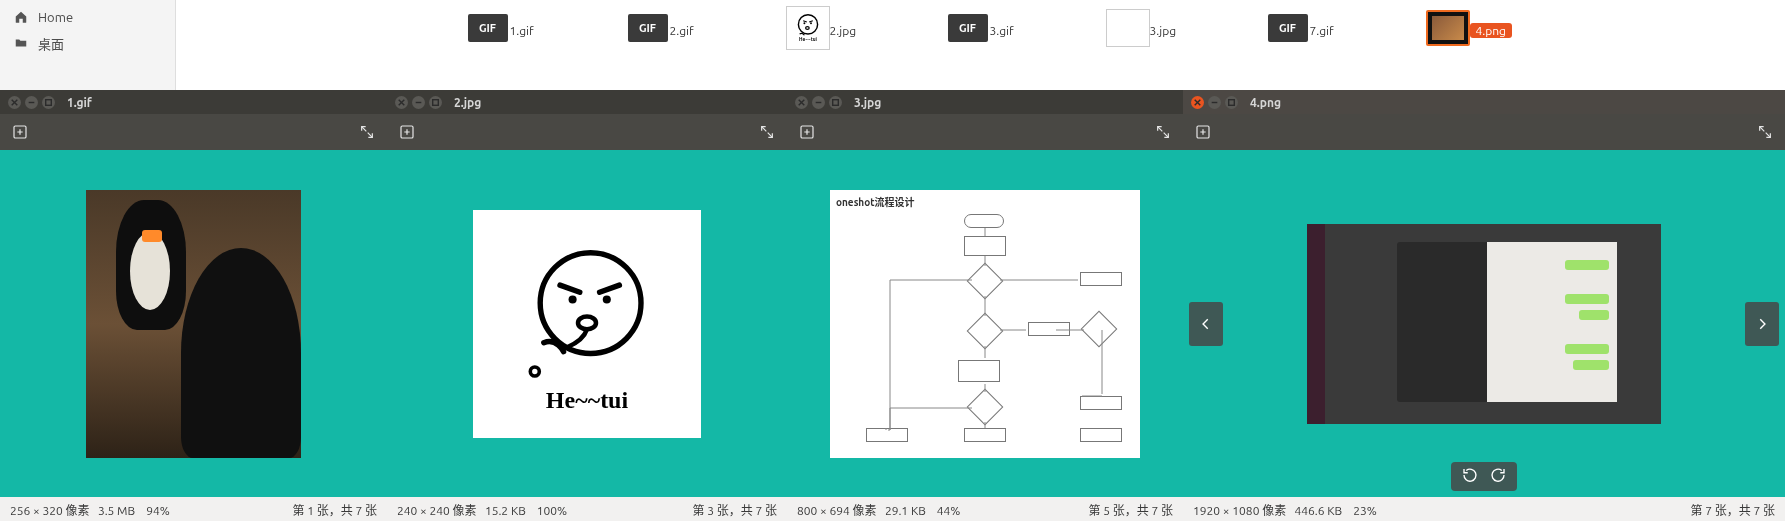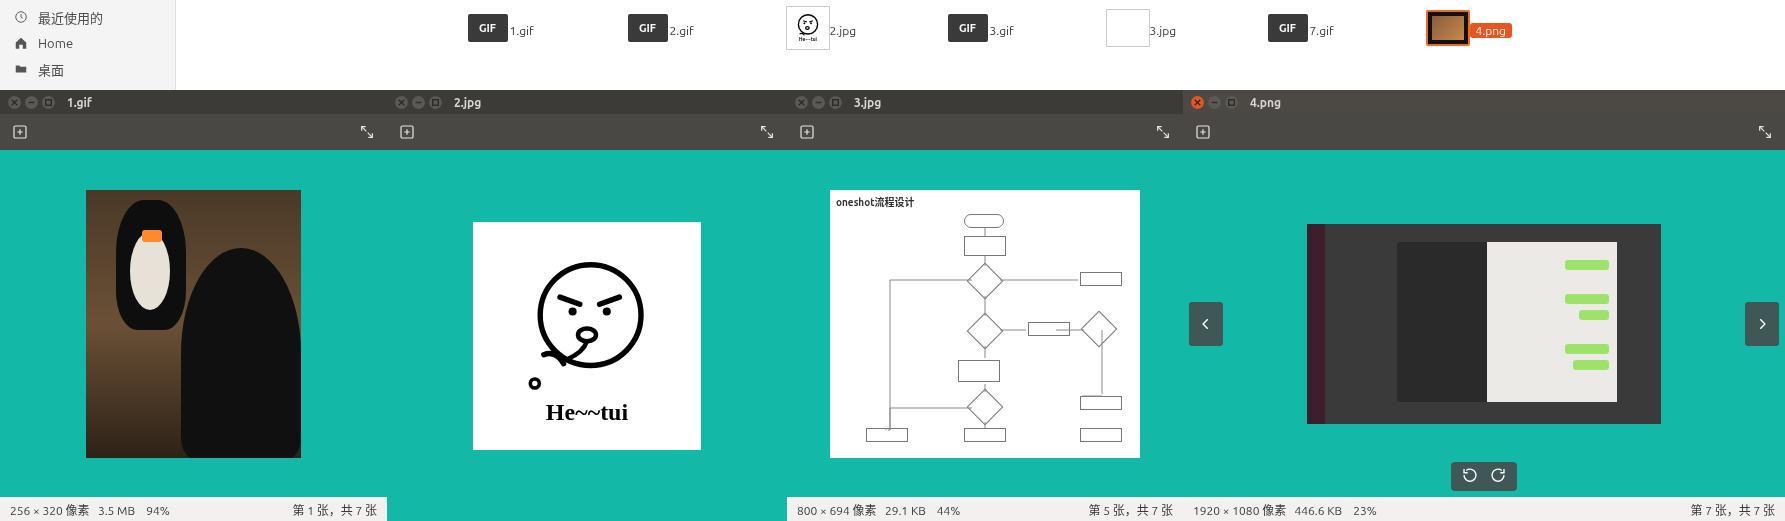--- a/index.html
+++ b/index.html
@@ -77,27 +77,20 @@
 .img4 .dockL{position:absolute;left:0;top:0;width:18px;height:100%;background:#3c1f2e;}
 .img4 .chat{position:absolute;left:90px;top:18px;width:220px;height:160px;background:#2a2a2a;border-radius:3px;}
 .img4 .chat::before{content:"";position:absolute;right:0;top:0;width:130px;height:100%;background:#eceae6;}
 .img4 .bubble{position:absolute;background:#9fe26b;border-radius:3px;width:44px;height:10px;}
 </style>
 </head>
 <body>
 
 <div class="fm">
   <div class="fm-sidebar">
-    <div class="fm-side-item">
-      <svg viewBox="0 0 24 24">
-          <circle cx="12" cy="12" r="9"></circle>
-          <path d="M12 7v5l3 2"></path>
-        </svg>
-      <span>最近使用的</span>
-    </div>
     <div class="fm-side-item home">
       <svg viewBox="0 0 24 24">
           <path d="M3 11l9-8 9 8v10a1 1 0 0 1-1 1h-5v-7h-6v7H4a1 1 0 0 1-1-1z"></path>
         </svg>
       <span>Home</span>
     </div>
     <div class="fm-side-item desk">
       <svg viewBox="0 0 24 24">
           <path d="M3 6h6l2 2h10v10H3z"></path>
         </svg>
@@ -258,20 +251,28 @@
           <circle cx="84" cy="70" r="4.5" fill="#000"></circle>
             <circle cx="122" cy="70" r="4.5" fill="#000"></circle>
           <path d="M70 54l22 8M136 54l-22 8" stroke="#000" stroke-width="6" fill="none" stroke-linecap="round"></path>
           <ellipse cx="100" cy="96" rx="10" ry="7" fill="none" stroke="#000" stroke-width="5"></ellipse>
           <path d="M100 103c-2 6-8 14-22 20" stroke="#000" stroke-width="5" fill="none" stroke-linecap="round"></path>
           <path d="M52 118c14-6 22 10 22 10" stroke="#000" stroke-width="6" fill="none" stroke-linecap="round"></path>
           <circle cx="42" cy="150" r="5" fill="none" stroke="#000" stroke-width="4"></circle>
         </svg>
         <div class="cap">He~~tui</div>
       </div>
+    </div>
+    <div class="statusbar">
+      <span class="left">
+        <span>240 × 240 像素</span>&nbsp;&nbsp;
+        <span>15.2 KB</span>&nbsp;&nbsp;&nbsp;
+        <span>100%</span>
+      </span>
+      <span class="right">第 3 张，共 7 张</span>
     </div>
   </div>
 
   <div class="viewer v3">
     <div class="titlebar">
       <div class="winbtns">
         <div class="winbtn close">
             <svg viewBox="0 0 10 10">
               <path d="M1 1l8 8M9 1l-8 8"></path>
             </svg>

